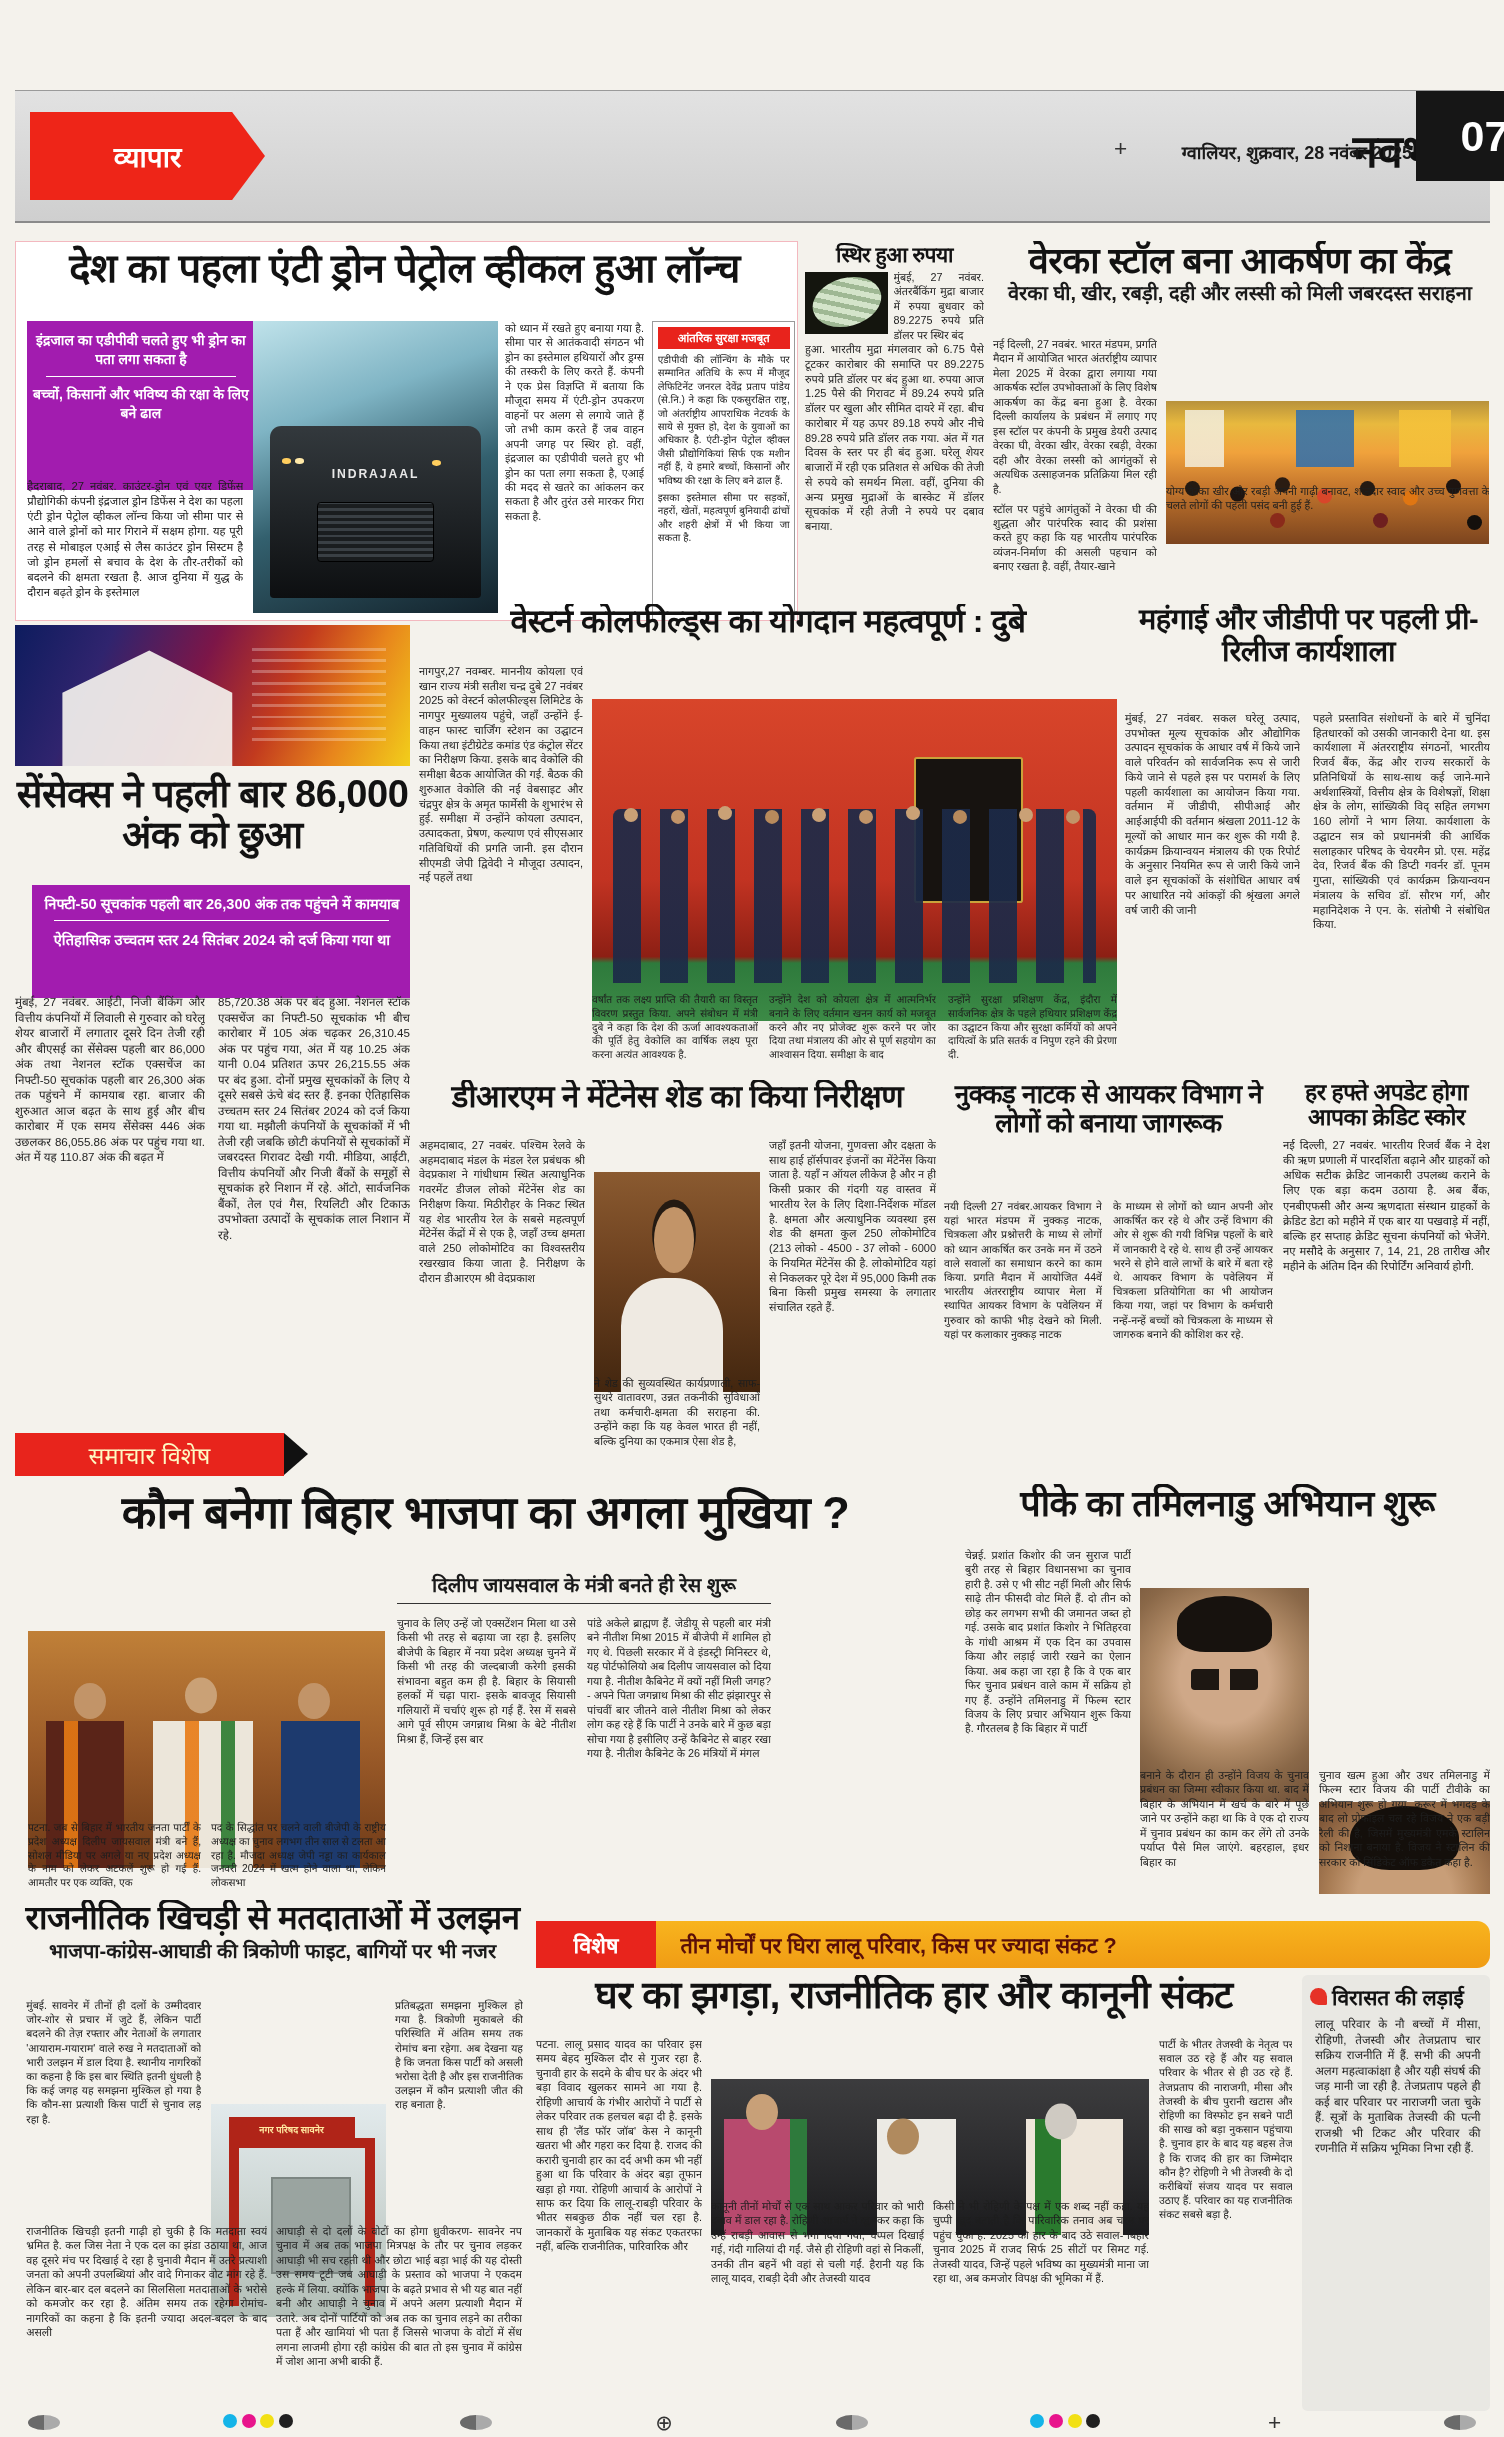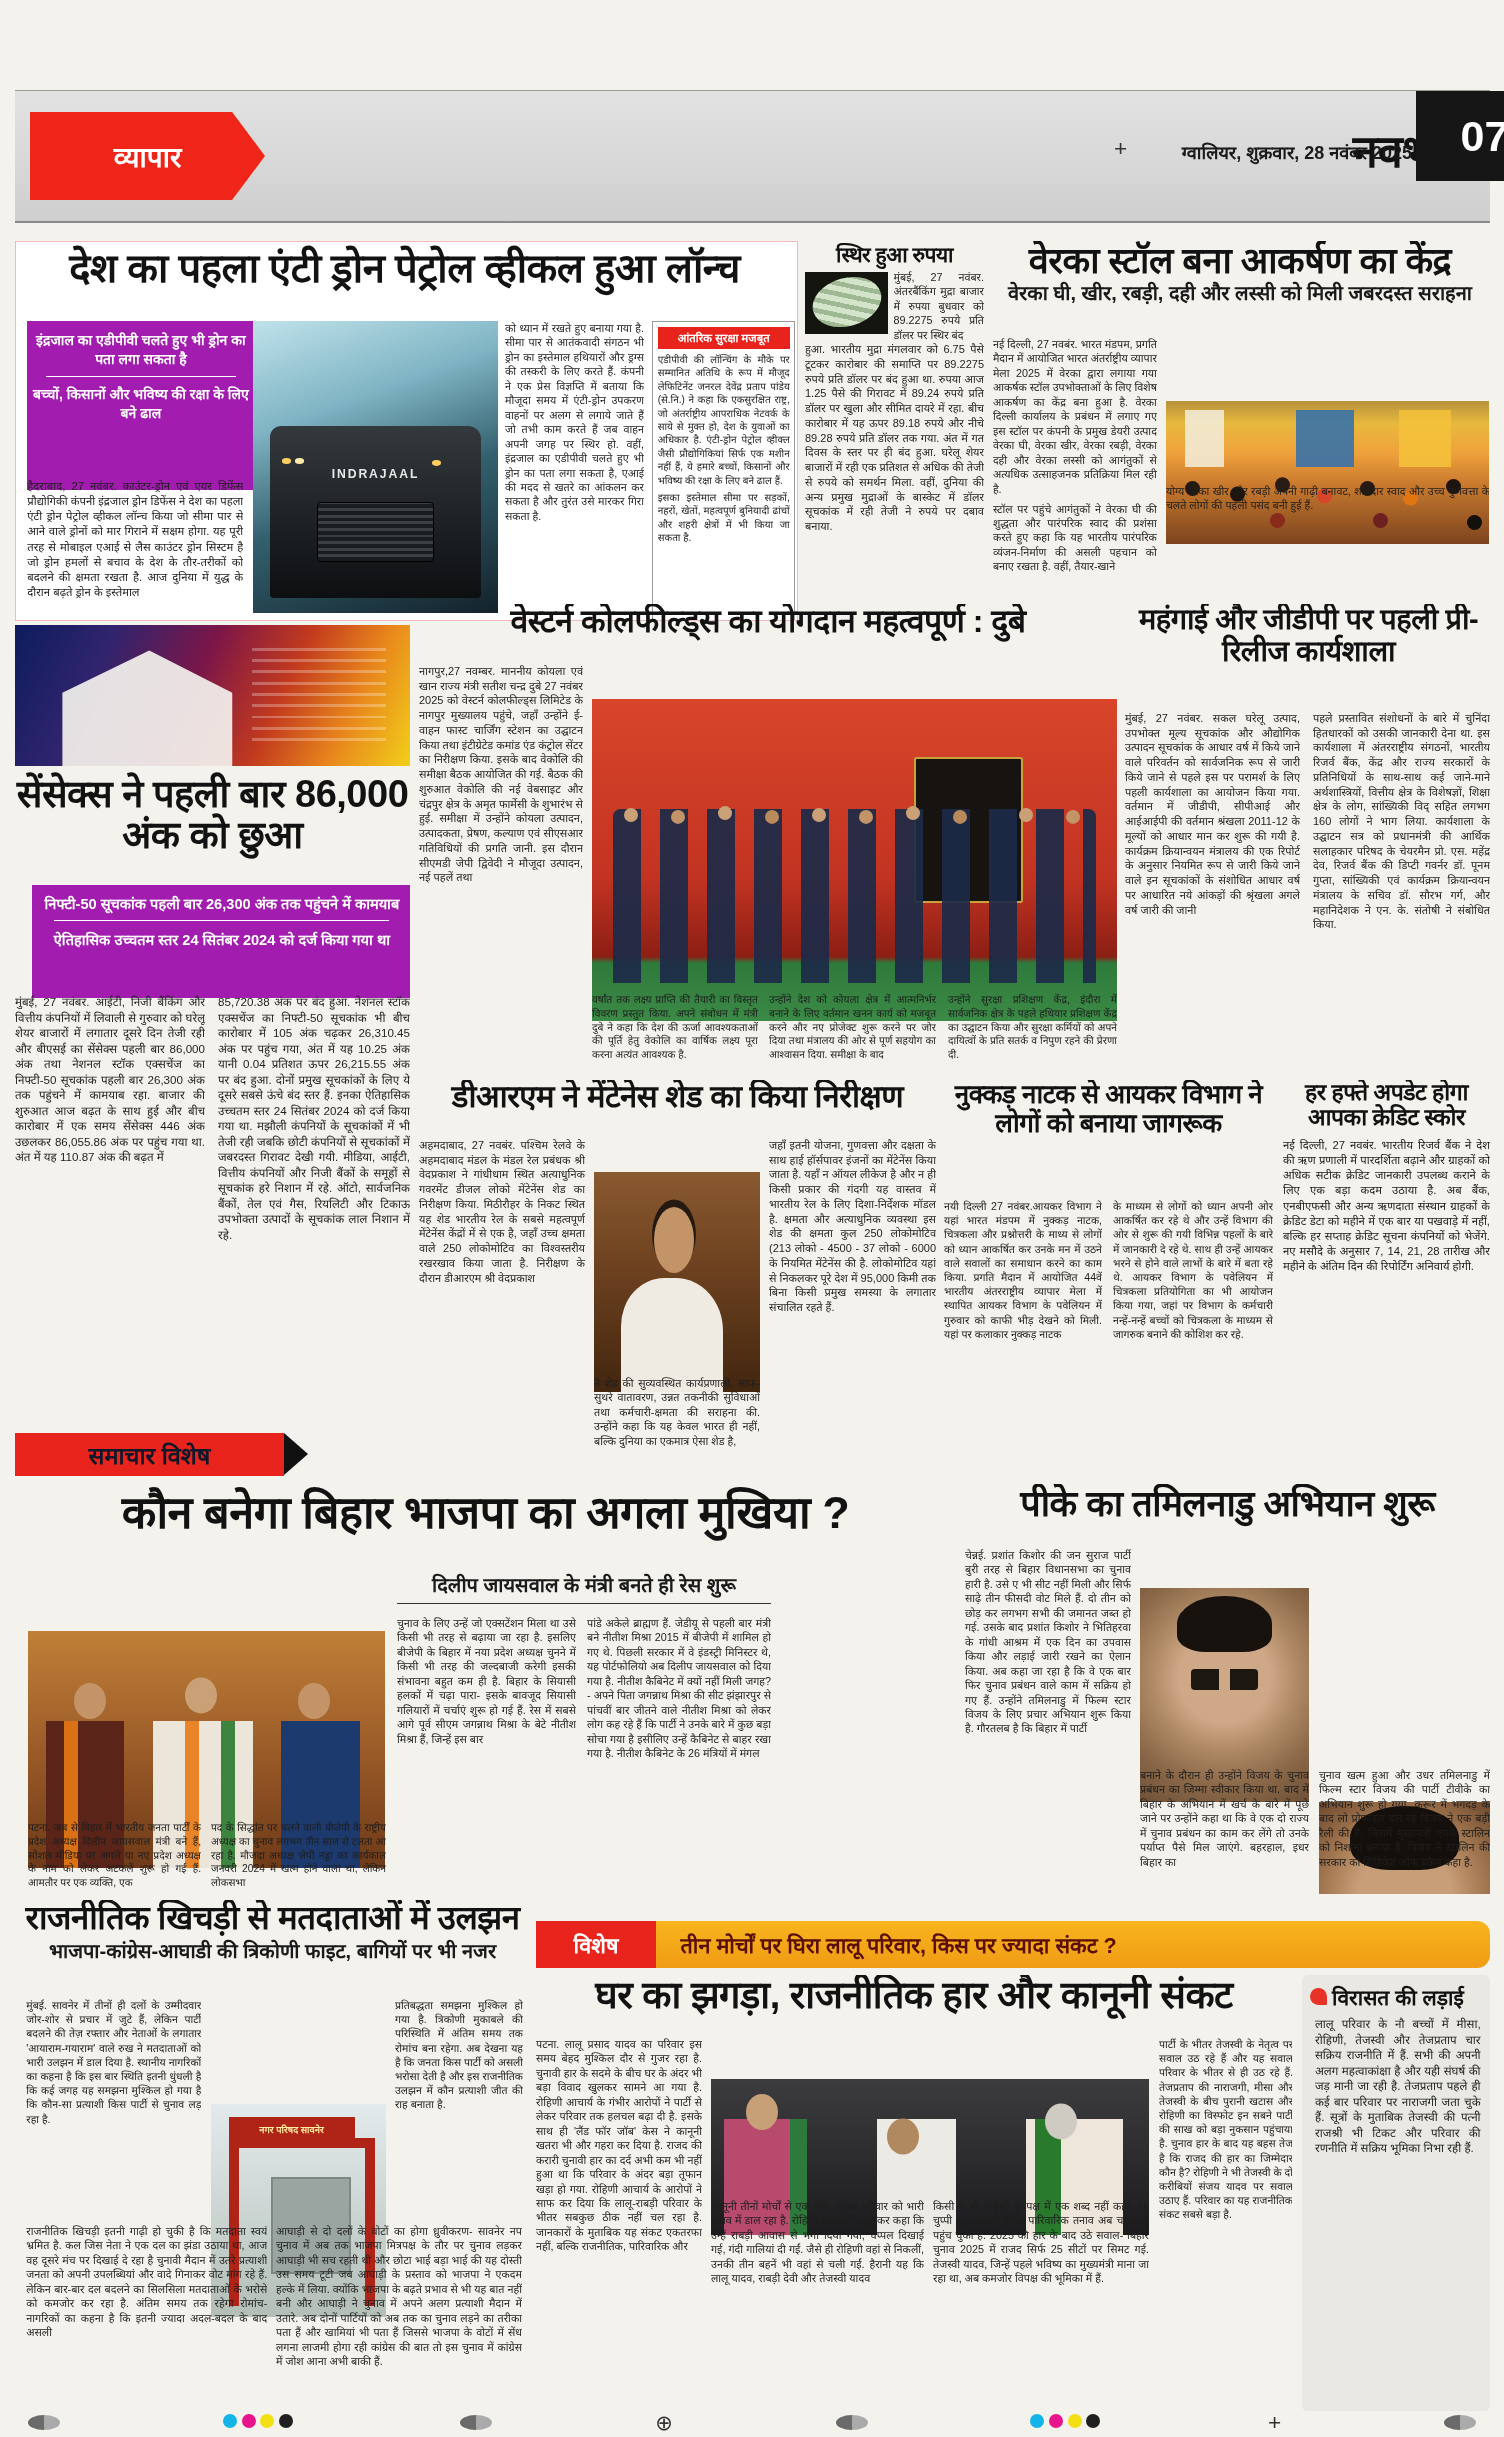--- a/index.html
+++ b/index.html
@@ -16,21 +16,21 @@
            clip-path:polygon(0 0,86% 0,100% 50%,86% 100%,0 100%);}
   .pgbox{background:#161616;color:#fff;font-weight:900;display:flex;align-items:center;justify-content:center;}
   
   .bluebox{background:#a21caf;color:#fff;font-weight:800;text-align:center;}
   .bluebox .dv{border-top:1.9px solid #fff;margin:7.5px 13px;}
   .redtab{background:#e8231c;color:#fff;font-weight:800;text-align:center;padding:3.8px 3.8px;position:relative;}
   .sidebox{border:0.9px solid #9a9a9a;background:#fff;padding:4.7px;}
   .qwrap{position:relative;}
   .qdot{position:absolute;width:14px;height:14px;border-radius:50% 50% 8% 50%;background:#e63227;}
   .graybox{background:#e9e8e3;border-radius:5.6px;}
-  .splabel{background:#e8241c;color:#0f172a;font-weight:700;display:flex;align-items:center;justify-content:center;}
+  .splabel{background:#e8241c;color:#fef9c3;font-weight:400;display:flex;align-items:center;justify-content:center;}
   .tri{width:0;height:0;border-top:21.6px solid transparent;border-bottom:21.6px solid transparent;border-left:24.5px solid #111;}
   .band-red{background:#e8241c;color:#fff;font-weight:900;display:flex;align-items:center;justify-content:center;}
   .band-yel{background:linear-gradient(180deg,#f8b41e,#f09c14);color:#5a0e08;font-weight:900;display:flex;align-items:center;padding-left:24.5px;border-radius:0 13px 13px 0;}
   
   .ph{position:relative;overflow:hidden;background:#888;}
   .ph-drone{background:linear-gradient(160deg,#bfe2ea 0%,#7fb4c4 30%,#33606e 58%,#13222b 100%);}
   .ph-drone .veh{position:absolute;left:7%;right:7%;top:36%;bottom:5%;background:linear-gradient(180deg,#33393d,#0d0f11);border-radius:11.3px 13px 3.8px 3.8px;}
   .ph-drone .grille{position:absolute;left:26%;right:26%;top:62%;height:20%;background:repeating-linear-gradient(0deg,#1a1d1f 0 3.8px,#3a4045 3.8px 6.6px);border:1.9px solid #000;border-radius:3.8px;}
   .ph-drone .lbl{position:absolute;left:0;right:0;top:50%;text-align:center;color:#e8e8e8;font-weight:800;font-size:12.2px;letter-spacing:1.9px;}
   .ph-drone .lights{position:absolute;width:8.5px;height:5.6px;border-radius:50%;background:#ffce5e;left:12%;top:47%;box-shadow:150px 1.9px 0 #ffce5e,13px 0 0 #ffe9a8;}

